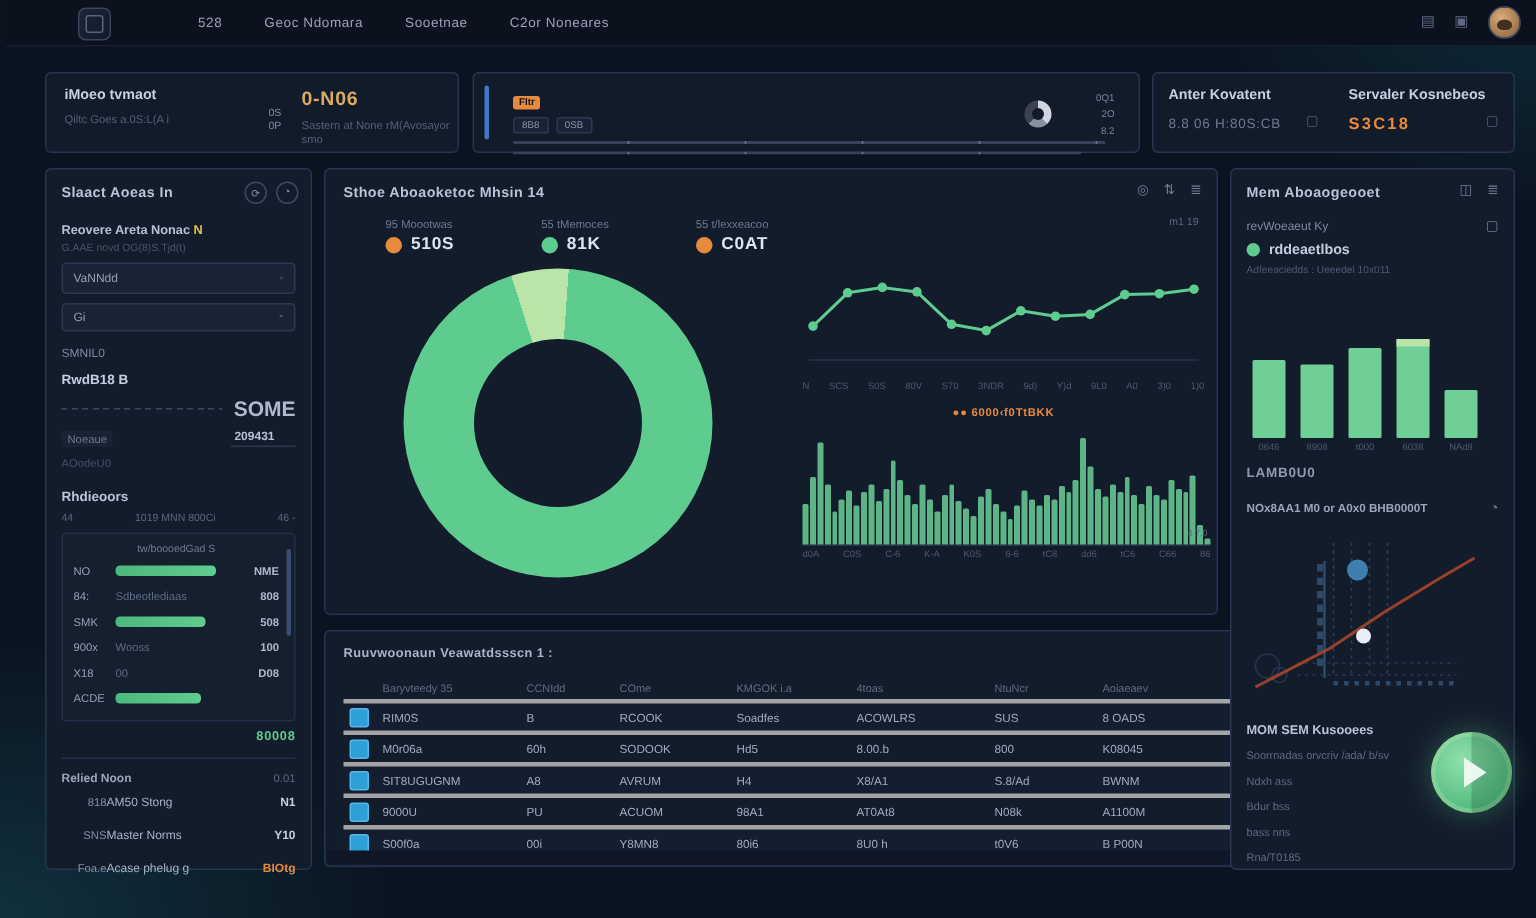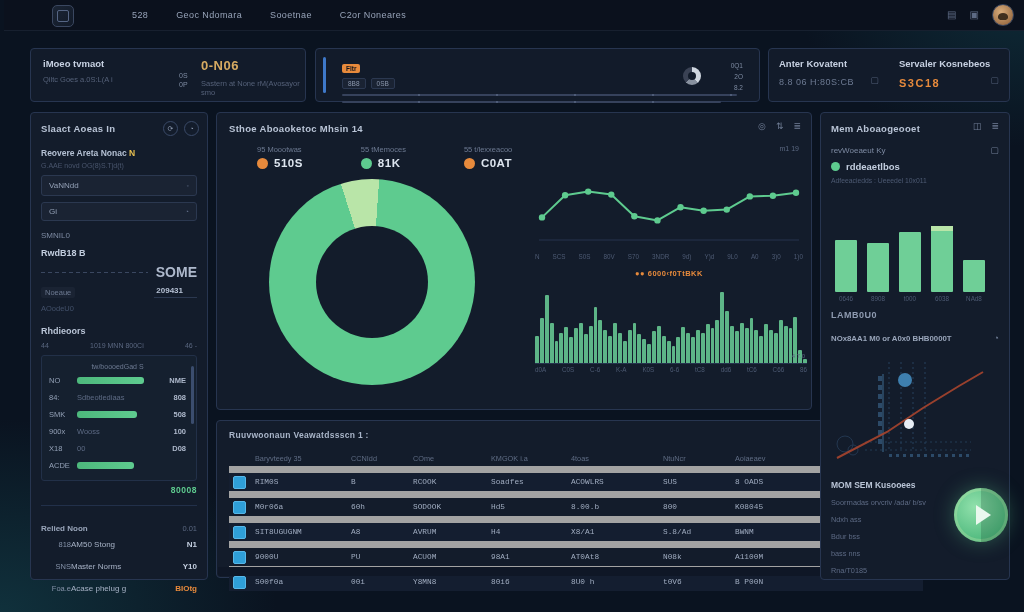--- a/index.html
+++ b/index.html
@@ -77,21 +77,21 @@
   .listbox{position:relative;margin-top:6px;background:#15202f;border:1px solid #223048;border-radius:3px;padding:7px 10px 6px 7px;}
   .list-title{text-align:center;font-size:7px;color:#6d7a92;margin-bottom:2px;}
   .mrow{display:grid;grid-template-columns:28px 1fr 36px;align-items:center;height:17px;}
   .mrow .lb{font-size:7.5px;color:#93a0b6;}
   .mrow .tx{font-size:7.5px;color:#5d6a84;}
   .mrow .vl{font-size:7.5px;font-weight:bold;color:#aeb9cc;text-align:right;}
   .bar{height:7px;border-radius:3px;background:linear-gradient(90deg,#4db87c,#5ecb8f);}
   .sb-scroll{position:absolute;right:2px;top:10px;width:3px;height:58px;border-radius:2px;background:#3b4d6e;}
   .m-footer{margin-top:4px;text-align:right;font-size:8.5px;font-weight:bold;color:#5ecb8f;letter-spacing:.5px;}
   .divider{margin:10px 0 0;height:1px;background:#22304a;}
-  .r-head{display:flex;justify-content:space-between;margin-top:18px;font-size:8px;text-align:center;}
+  .r-head{display:flex;justify-content:space-between;margin-top:8px;font-size:8px;text-align:center;}
   .r-head b{color:#9aa6bb;}
   .r-head span{color:#5a6780;font-size:7.5px;}
   .rrow{display:grid;grid-template-columns:30px 1fr auto;align-items:center;height:22px;}
   .rrow .cd{font-size:7.5px;color:#8491a8;text-align:right;}
   .rrow .nm{font-size:8px;color:#a7b2c6;}
   .rrow .vv{font-size:8px;font-weight:bold;color:#c3cedf;}
   .rrow .vv.orange{color:#e78a3c;}
   
   .overview{left:216px;top:112px;width:596px;height:298px;padding:10px 12px;}
   .hdr-note{position:absolute;right:12px;top:32px;font-size:7px;color:#5a6780;}
@@ -109,21 +109,21 @@
   .capdots{color:#e78a3c;}
   .areachart{position:absolute;left:318px;top:178px;width:272px;}
   .abars{display:flex;align-items:flex-end;gap:1px;height:72px;border-bottom:1px solid #26334e;position:relative;}
   .abar{flex:1;background:rgba(104,203,148,.88);border-radius:1px 1px 0 0;}
   .area-note{position:absolute;right:2px;bottom:4px;font-size:6px;color:#5a6780;}
   
   .tablep{left:216px;top:420px;width:720px;height:158px;padding:9px 12px;}
   .tgrid{display:grid;grid-template-columns:26px 96px 62px 78px 80px 92px 72px 1fr;align-items:center;}
   .thead{margin-top:10px;height:16px;}
   .thead span{font-size:7.3px;color:#5f6c84;}
-  .trow{height:18px;border-top:7px solid #a3a3a3;cursor:pointer;font-family:Liberation Mono, monospace;}
+  .trow{height:18px;border-top:3px solid #a3a3a3;cursor:pointer;}
   .trow:nth-child(odd){background:#141e30;}
   .trow span{font-size:7.8px;color:#9fabbf;}
   .trow span:first-of-type{color:#b4c0d2;}
   .cbox{width:11px;height:11px;border-radius:2px;background:#2f9fd8;border:1px solid #57b7e8;margin-left:4px;}
   .tfoot{position:absolute;left:1px;right:1px;bottom:1px;height:9px;background:#0f1726;border-radius:0 0 3px 3px;}
   
   .rightp{left:820px;top:112px;width:190px;height:468px;padding:10px;}
   .kpi-label{display:flex;justify-content:space-between;margin-top:12px;font-size:8px;color:#7d8aa2;}
   .kpi-row{display:flex;align-items:center;gap:6px;margin-top:6px;}
   .gdot{width:9px;height:9px;border-radius:50%;background:#5ecb8f;}

